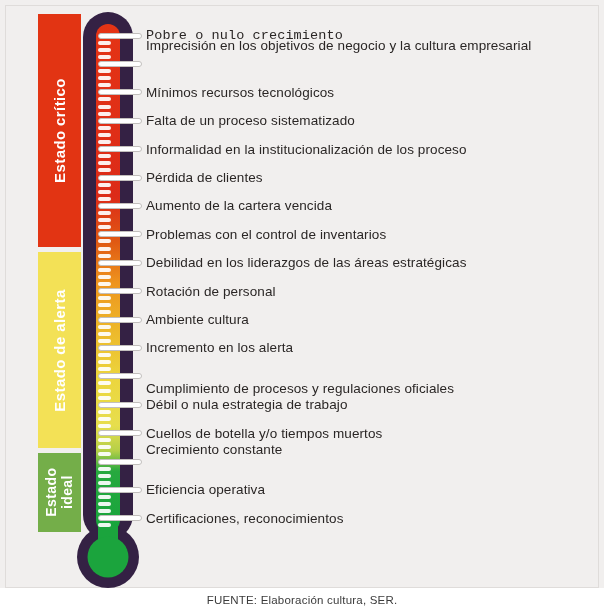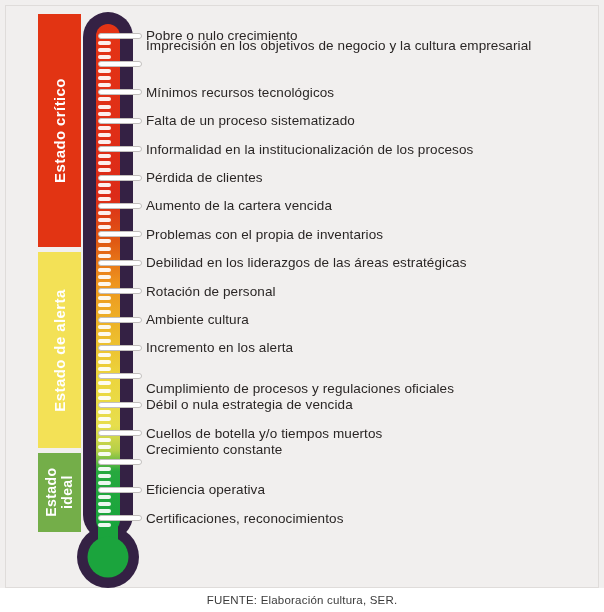--- a/index.html
+++ b/index.html
@@ -140,47 +140,47 @@
     <div class="tick" style="top: 473.7px; background: rgb(255, 255, 255); opacity: 0.92;"></div>
     <div class="tick" style="top: 480.8px; background: rgb(255, 255, 255); opacity: 0.92;"></div>
     <div class="tick" style="top: 495px; background: rgb(255, 255, 255); opacity: 0.92;"></div>
     <div class="tick" style="top: 502.1px; background: rgb(255, 255, 255); opacity: 0.92;"></div>
     <div class="tick" style="top: 509.2px; background: rgb(255, 255, 255); opacity: 0.92;"></div>
     <div class="tick" style="top: 523.4px; background: rgb(255, 255, 255); opacity: 0.92;"></div>
   </div>
 
 <div id="rows">
     <div class="connector" style="top: 32.5px;"></div>
-    <div class="item-label" style="top: 26px;">Pobre o nulo crecimiento</div>
+    <div class="item-label" style="top: 26px; font-family: Liberation Mono, monospace;">Pobre o nulo crecimiento</div>
     <div class="connector" style="top: 60.9px;"></div>
     <div class="item-label" style="top: 36px;">Imprecisión en los objetivos de negocio y la cultura empresarial</div>
     <div class="connector" style="top: 89.3px;"></div>
     <div class="item-label" style="top: 83px;">Mínimos recursos tecnológicos</div>
     <div class="connector" style="top: 117.7px;"></div>
     <div class="item-label" style="top: 111.2px;">Falta de un proceso sistematizado</div>
     <div class="connector" style="top: 146.1px;"></div>
-    <div class="item-label" style="top: 139.6px;">Informalidad en la institucionalización de los procesos</div>
+    <div class="item-label" style="top: 139.6px;">Informalidad en la institucionalización de los proceso</div>
     <div class="connector" style="top: 174.5px;"></div>
     <div class="item-label" style="top: 168px;">Pérdida de clientes</div>
     <div class="connector" style="top: 202.9px;"></div>
     <div class="item-label" style="top: 196.4px;">Aumento de la cartera vencida</div>
     <div class="connector" style="top: 231.3px;"></div>
-    <div class="item-label" style="top: 224.8px;">Problemas con el propia de inventarios</div>
+    <div class="item-label" style="top: 224.8px;">Problemas con el control de inventarios</div>
     <div class="connector" style="top: 259.7px;"></div>
     <div class="item-label" style="top: 253.2px;">Debilidad en los liderazgos de las áreas estratégicas</div>
     <div class="connector" style="top: 288.1px;"></div>
     <div class="item-label" style="top: 281.6px;">Rotación de personal</div>
     <div class="connector" style="top: 316.5px;"></div>
     <div class="item-label" style="top: 310px;">Ambiente cultura</div>
     <div class="connector" style="top: 344.9px;"></div>
     <div class="item-label" style="top: 338.4px;">Incremento en los alerta</div>
     <div class="connector" style="top: 373.3px;"></div>
     <div class="item-label" style="top: 379px;">Cumplimiento de procesos y regulaciones oficiales</div>
     <div class="connector" style="top: 401.7px;"></div>
-    <div class="item-label" style="top: 395.2px;">Débil o nula estrategia de vencida</div>
+    <div class="item-label" style="top: 395.2px;">Débil o nula estrategia de trabajo</div>
     <div class="connector" style="top: 430.1px;"></div>
     <div class="item-label" style="top: 423.6px;">Cuellos de botella y/o tiempos muertos</div>
     <div class="connector" style="top: 458.5px;"></div>
     <div class="item-label" style="top: 440px;">Crecimiento constante</div>
     <div class="connector" style="top: 486.9px;"></div>
     <div class="item-label" style="top: 480.4px;">Eficiencia operativa</div>
     <div class="connector" style="top: 515.3px;"></div>
     <div class="item-label" style="top: 508.8px;">Certificaciones, reconocimientos</div>
   </div>
 

